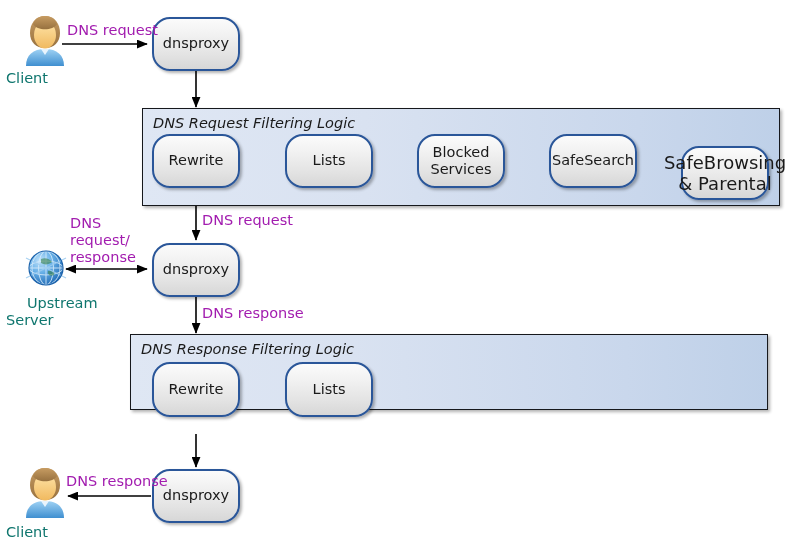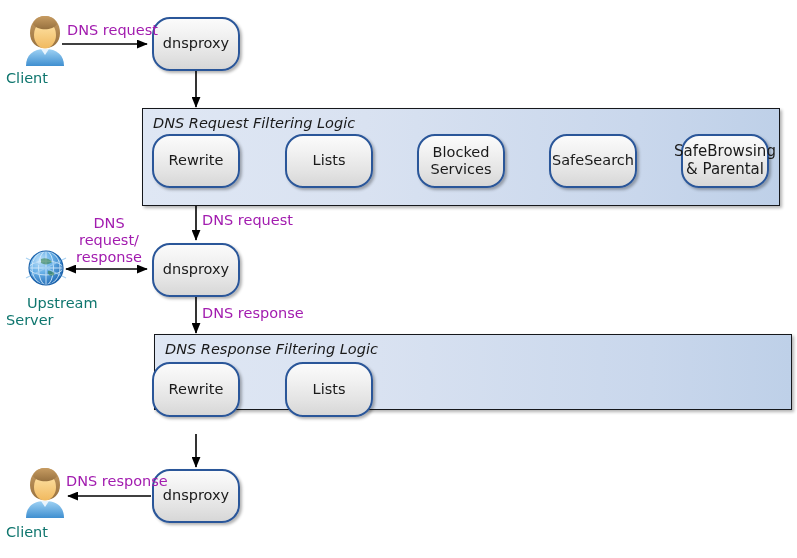--- a/index.html
+++ b/index.html
@@ -59,21 +59,21 @@
     white-space: nowrap;
   }
   .edge-label {
     position: absolute;
     font-size: 14.5px;
     color: #a21caf;
     line-height: 1.16;
     white-space: nowrap;
     z-index: 4;
   }
-  .edge-label.center { text-align: center; white-space: normal; }
+  .edge-label.center { text-align: left; white-space: normal; }
   .actor-label {
     position: absolute;
     font-size: 14.5px;
     color: #0f766e;
     text-align: left;
     line-height: 1.16;
     z-index: 4;
   }
   .actor-icon {
     position: absolute;
@@ -163,21 +163,21 @@
   </div>
   <div class="node" style="left:417px; top:134px; width:88px; height:54px;align-items:center;">
     <span>
       <span style="display:block;">Blocked</span>
       <span style="display:block;">Services</span>
     </span>
   </div>
   <div class="node" style="left:549px; top:134px; width:88px; height:54px;">
     <span>SafeSearch</span>
   </div>
-  <div class="node" style="left:681px; top:134px; width:88px; height:54px; font-size:15px;">
+  <div class="node" style="left:681px; top:146px; width:88px; height:54px; font-size:18px;">
     <span>
       <span style="display:block;">SafeBrowsing</span>
       <span style="display:block;">&amp; Parental</span>
     </span>
   </div>
 
   <div class="edge-label" style="left:202px; top:212px;">DNS request</div>
 
   <div class="actor-icon" style="left:22px; top:244px; width:48px; height:48px;">
     <svg viewBox="0 0 48 48" width="48" height="48" xmlns="http://www.w3.org/2000/svg">
@@ -217,21 +217,21 @@
     <span style="display:block;">request/</span>
     <span style="display:block;">response</span>
   </div>
 
   <div class="node" style="left:152px; top:243px; width:88px; height:54px;">
     <span>dnsproxy</span>
   </div>
 
   <div class="edge-label" style="left:202px; top:305px;">DNS response</div>
 
-  <div class="group" style="left:154px; top:334px; width:638px; height:76px;">
+  <div class="group" style="left:130px; top:334px; width:638px; height:76px;">
     <div class="group-title">DNS Response Filtering Logic</div>
   </div>
 
   <div class="node" style="left:152px; top:362px; width:88px; height:55px;">
     <span>Rewrite</span>
   </div>
   <div class="node" style="left:285px; top:362px; width:88px; height:55px;">
     <span>Lists</span>
   </div>
 

